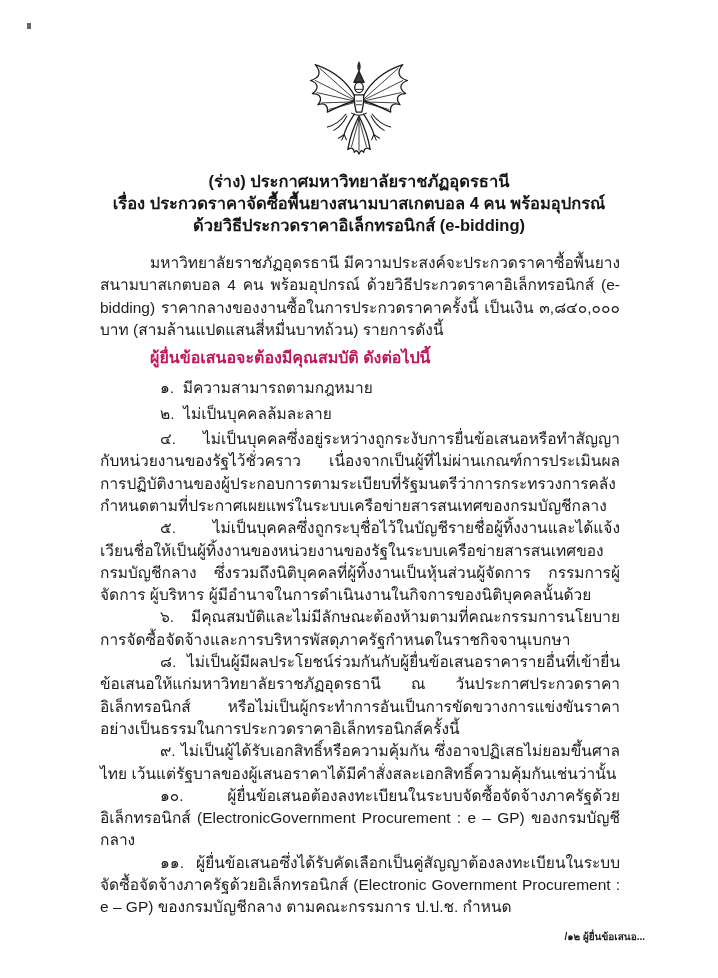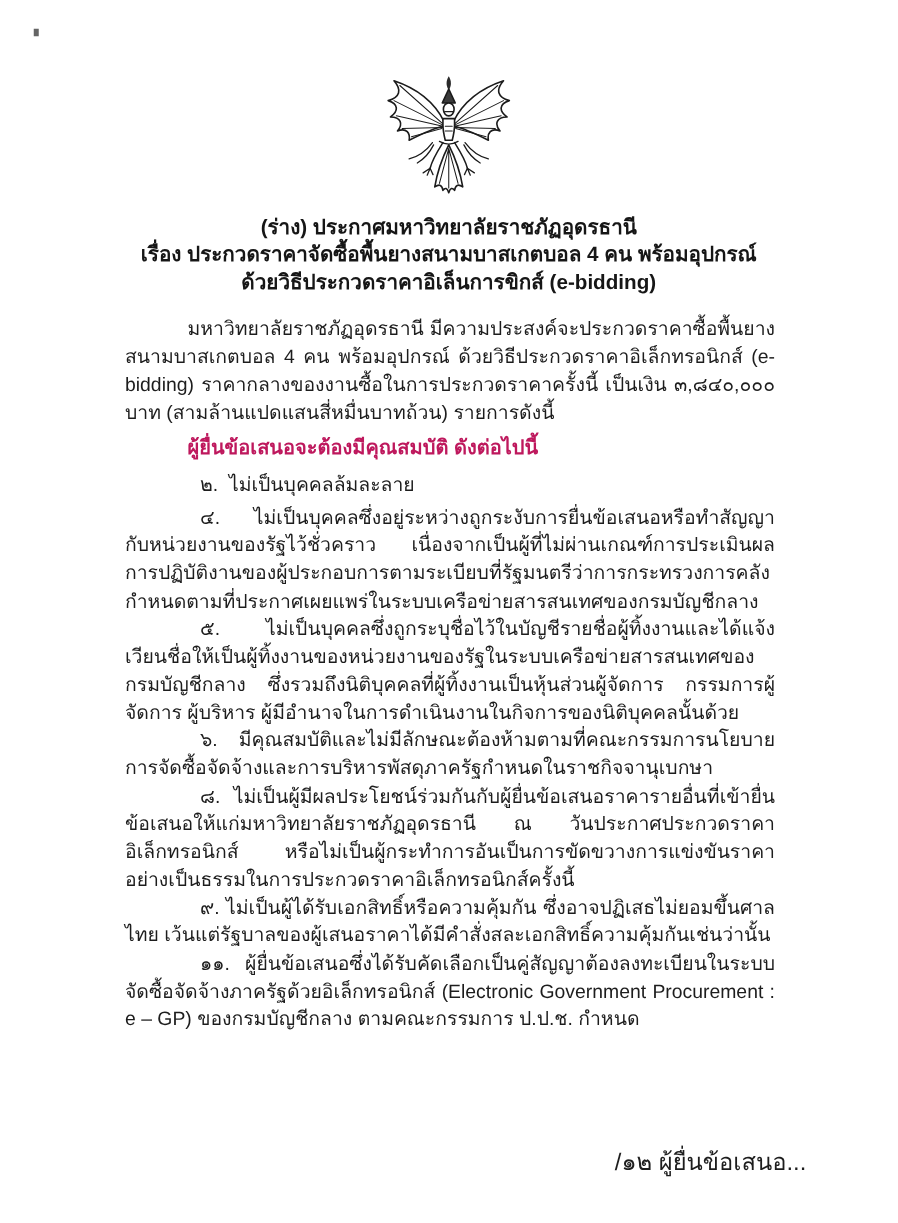--- a/index.html
+++ b/index.html
@@ -18,21 +18,21 @@
     font-size:15.5px;line-height:22.3px;
     text-align:justify;color:#1d1d1d;
   }
   p{margin:0;}
   p.indent{text-indent:50px;}
   .qual-heading{font-weight:bold;text-indent:50px;margin:6px 0 8px 0;font-size:16px;color:#be185d;}
   p.item{text-indent:60px;}
   p.item.short{margin:3px 0;}
   .footer-pg{
     position:absolute;right:73px;bottom:30px;
-    font-size:19px;color:#1d1d1d;
+    font-size:10px;color:#1d1d1d;font-weight:bold;
   }
 </style>
 </head>
 <body>
 
 <div class="page">
 
   <div class="speck"></div>
 
   <div class="emblem-wrap">
@@ -75,30 +75,32 @@
       <path d="M76,80 l6,4 M76,80 l2.5,6 M76,80 l-2.5,5.5" stroke-width="1.1"></path>
 
       <path d="M60,60 C54,72 50,84 48,96 Q54,92 55,99 Q58,95 60,101 Q62,95 65,99 Q66,92 72,96 C70,84 66,72 60,60 Z" fill="#fff"></path>
       <path d="M60,63 L52,93 M60,63 L60,97 M60,63 L68,93" stroke-width="0.9"></path>
     </svg>
   </div>
 
   <div class="title-block">
     <div>(ร่าง) ประกาศมหาวิทยาลัยราชภัฏอุดรธานี</div>
     <div>เรื่อง ประกวดราคาจัดซื้อพื้นยางสนามบาสเกตบอล 4 คน พร้อมอุปกรณ์</div>
-    <div>ด้วยวิธีประกวดราคาอิเล็นการขิกส์ (e-bidding)</div>
+    <div>ด้วยวิธีประกวดราคาอิเล็กทรอนิกส์ (e-bidding)</div>
   </div>
 
   <div class="text-col">
     <p class="indent">มหาวิทยาลัยราชภัฏอุดรธานี มีความประสงค์จะประกวดราคาซื้อพื้นยางสนามบาสเกตบอล 4 คน พร้อมอุปกรณ์ ด้วยวิธีประกวดราคาอิเล็กทรอนิกส์ (e-bidding) ราคากลางของงานซื้อในการประกวดราคาครั้งนี้ เป็นเงิน ๓,๘๔๐,๐๐๐ บาท (สามล้านแปดแสนสี่หมื่นบาทถ้วน) รายการดังนี้</p>
     <p class="qual-heading">ผู้ยื่นข้อเสนอจะต้องมีคุณสมบัติ ดังต่อไปนี้</p>
+    <p class="item short">๑.&nbsp;&nbsp;มีความสามารถตามกฎหมาย</p>
     <p class="item short">๒.&nbsp;&nbsp;ไม่เป็นบุคคลล้มละลาย</p>
     <p class="item">๔.&nbsp;&nbsp;ไม่เป็นบุคคลซึ่งอยู่ระหว่างถูกระงับการยื่นข้อเสนอหรือทำสัญญากับหน่วยงานของรัฐไว้ชั่วคราว เนื่องจากเป็นผู้ที่ไม่ผ่านเกณฑ์การประเมินผลการปฏิบัติงานของผู้ประกอบการตามระเบียบที่รัฐมนตรีว่าการกระทรวงการคลังกำหนดตามที่ประกาศเผยแพร่ในระบบเครือข่ายสารสนเทศของกรมบัญชีกลาง</p>
     <p class="item">๕.&nbsp;ไม่เป็นบุคคลซึ่งถูกระบุชื่อไว้ในบัญชีรายชื่อผู้ทิ้งงานและได้แจ้งเวียนชื่อให้เป็นผู้ทิ้งงานของหน่วยงานของรัฐในระบบเครือข่ายสารสนเทศของกรมบัญชีกลาง ซึ่งรวมถึงนิติบุคคลที่ผู้ทิ้งงานเป็นหุ้นส่วนผู้จัดการ กรรมการผู้จัดการ ผู้บริหาร ผู้มีอำนาจในการดำเนินงานในกิจการของนิติบุคคลนั้นด้วย</p>
     <p class="item">๖.&nbsp;มีคุณสมบัติและไม่มีลักษณะต้องห้ามตามที่คณะกรรมการนโยบายการจัดซื้อจัดจ้างและการบริหารพัสดุภาครัฐกำหนดในราชกิจจานุเบกษา</p>
     <p class="item">๘.&nbsp;ไม่เป็นผู้มีผลประโยชน์ร่วมกันกับผู้ยื่นข้อเสนอราคารายอื่นที่เข้ายื่นข้อเสนอให้แก่มหาวิทยาลัยราชภัฏอุดรธานี ณ วันประกาศประกวดราคาอิเล็กทรอนิกส์ หรือไม่เป็นผู้กระทำการอันเป็นการขัดขวางการแข่งขันราคาอย่างเป็นธรรมในการประกวดราคาอิเล็กทรอนิกส์ครั้งนี้</p>
     <p class="item">๙.&nbsp;ไม่เป็นผู้ได้รับเอกสิทธิ์หรือความคุ้มกัน ซึ่งอาจปฏิเสธไม่ยอมขึ้นศาลไทย เว้นแต่รัฐบาลของผู้เสนอราคาได้มีคำสั่งสละเอกสิทธิ์ความคุ้มกันเช่นว่านั้น</p>
+    <p class="item">๑๐.&nbsp;ผู้ยื่นข้อเสนอต้องลงทะเบียนในระบบจัดซื้อจัดจ้างภาครัฐด้วยอิเล็กทรอนิกส์ (ElectronicGovernment Procurement : e – GP) ของกรมบัญชีกลาง</p>
     <p class="item">๑๑.&nbsp;ผู้ยื่นข้อเสนอซึ่งได้รับคัดเลือกเป็นคู่สัญญาต้องลงทะเบียนในระบบจัดซื้อจัดจ้างภาครัฐด้วยอิเล็กทรอนิกส์ (Electronic Government Procurement : e – GP) ของกรมบัญชีกลาง ตามคณะกรรมการ ป.ป.ช. กำหนด</p>
   </div>
 
   <div class="footer-pg">/๑๒ ผู้ยื่นข้อเสนอ...</div>
 
 </div>
 
 </body></html>

